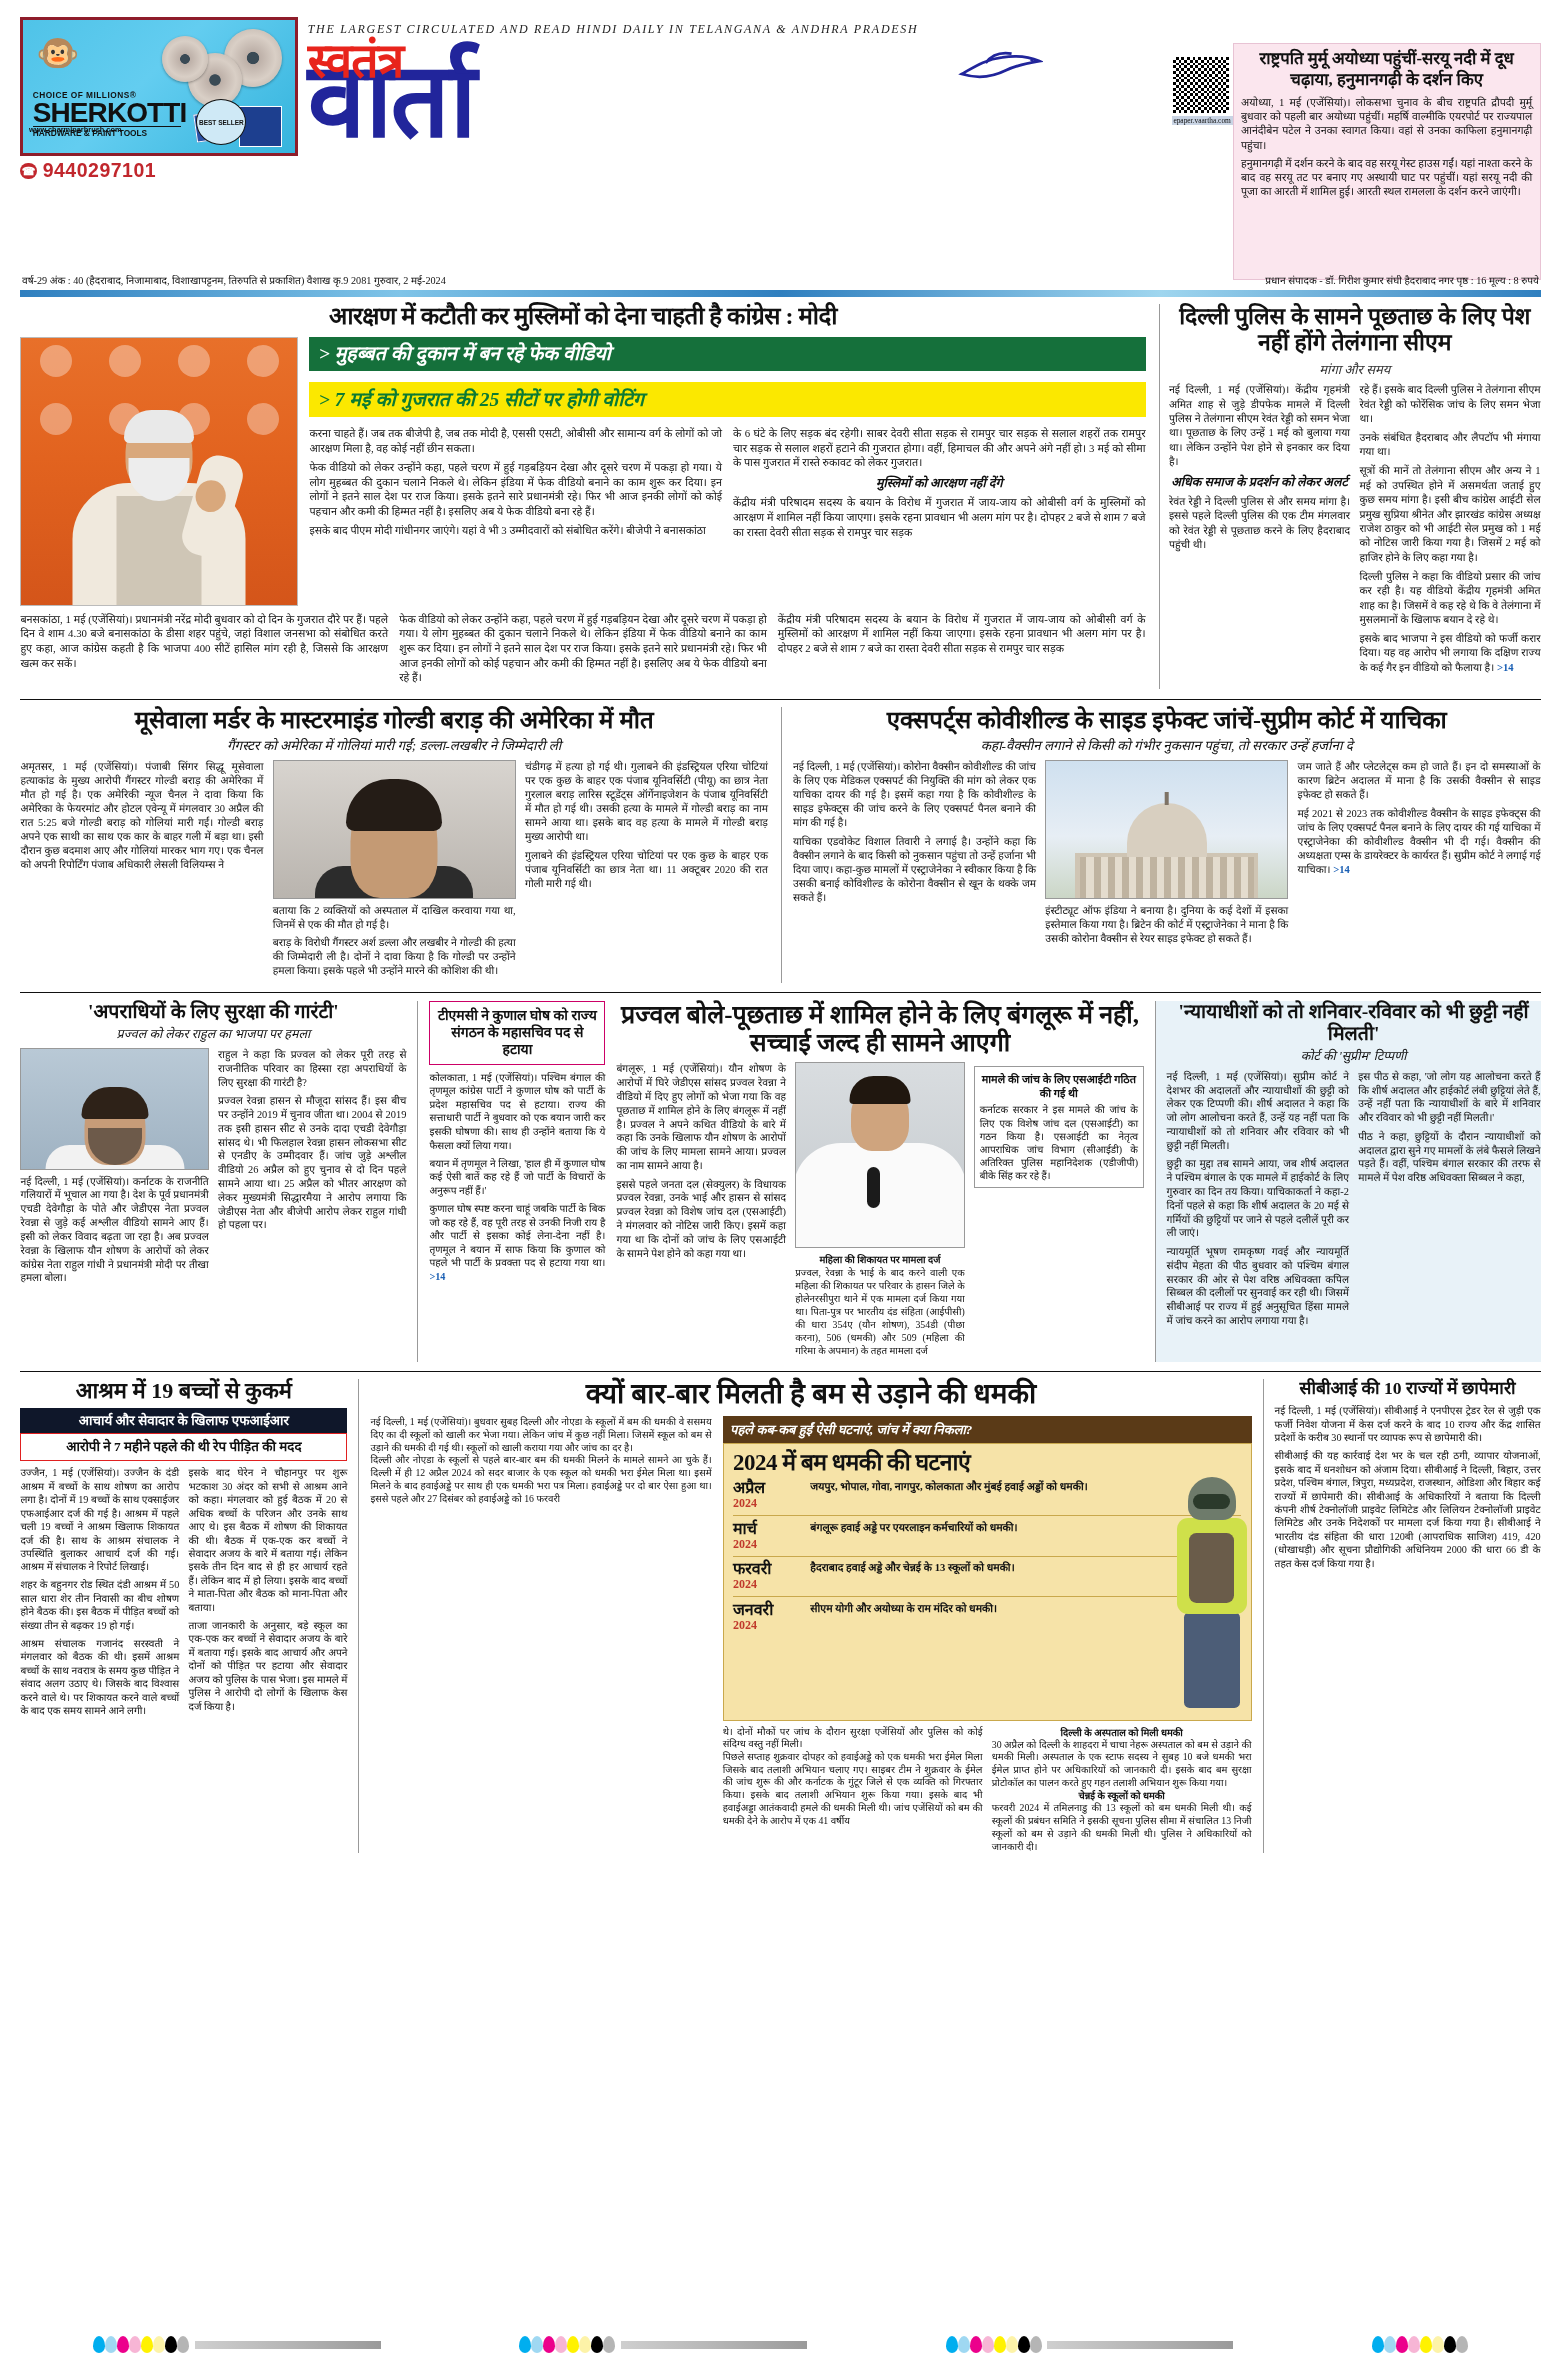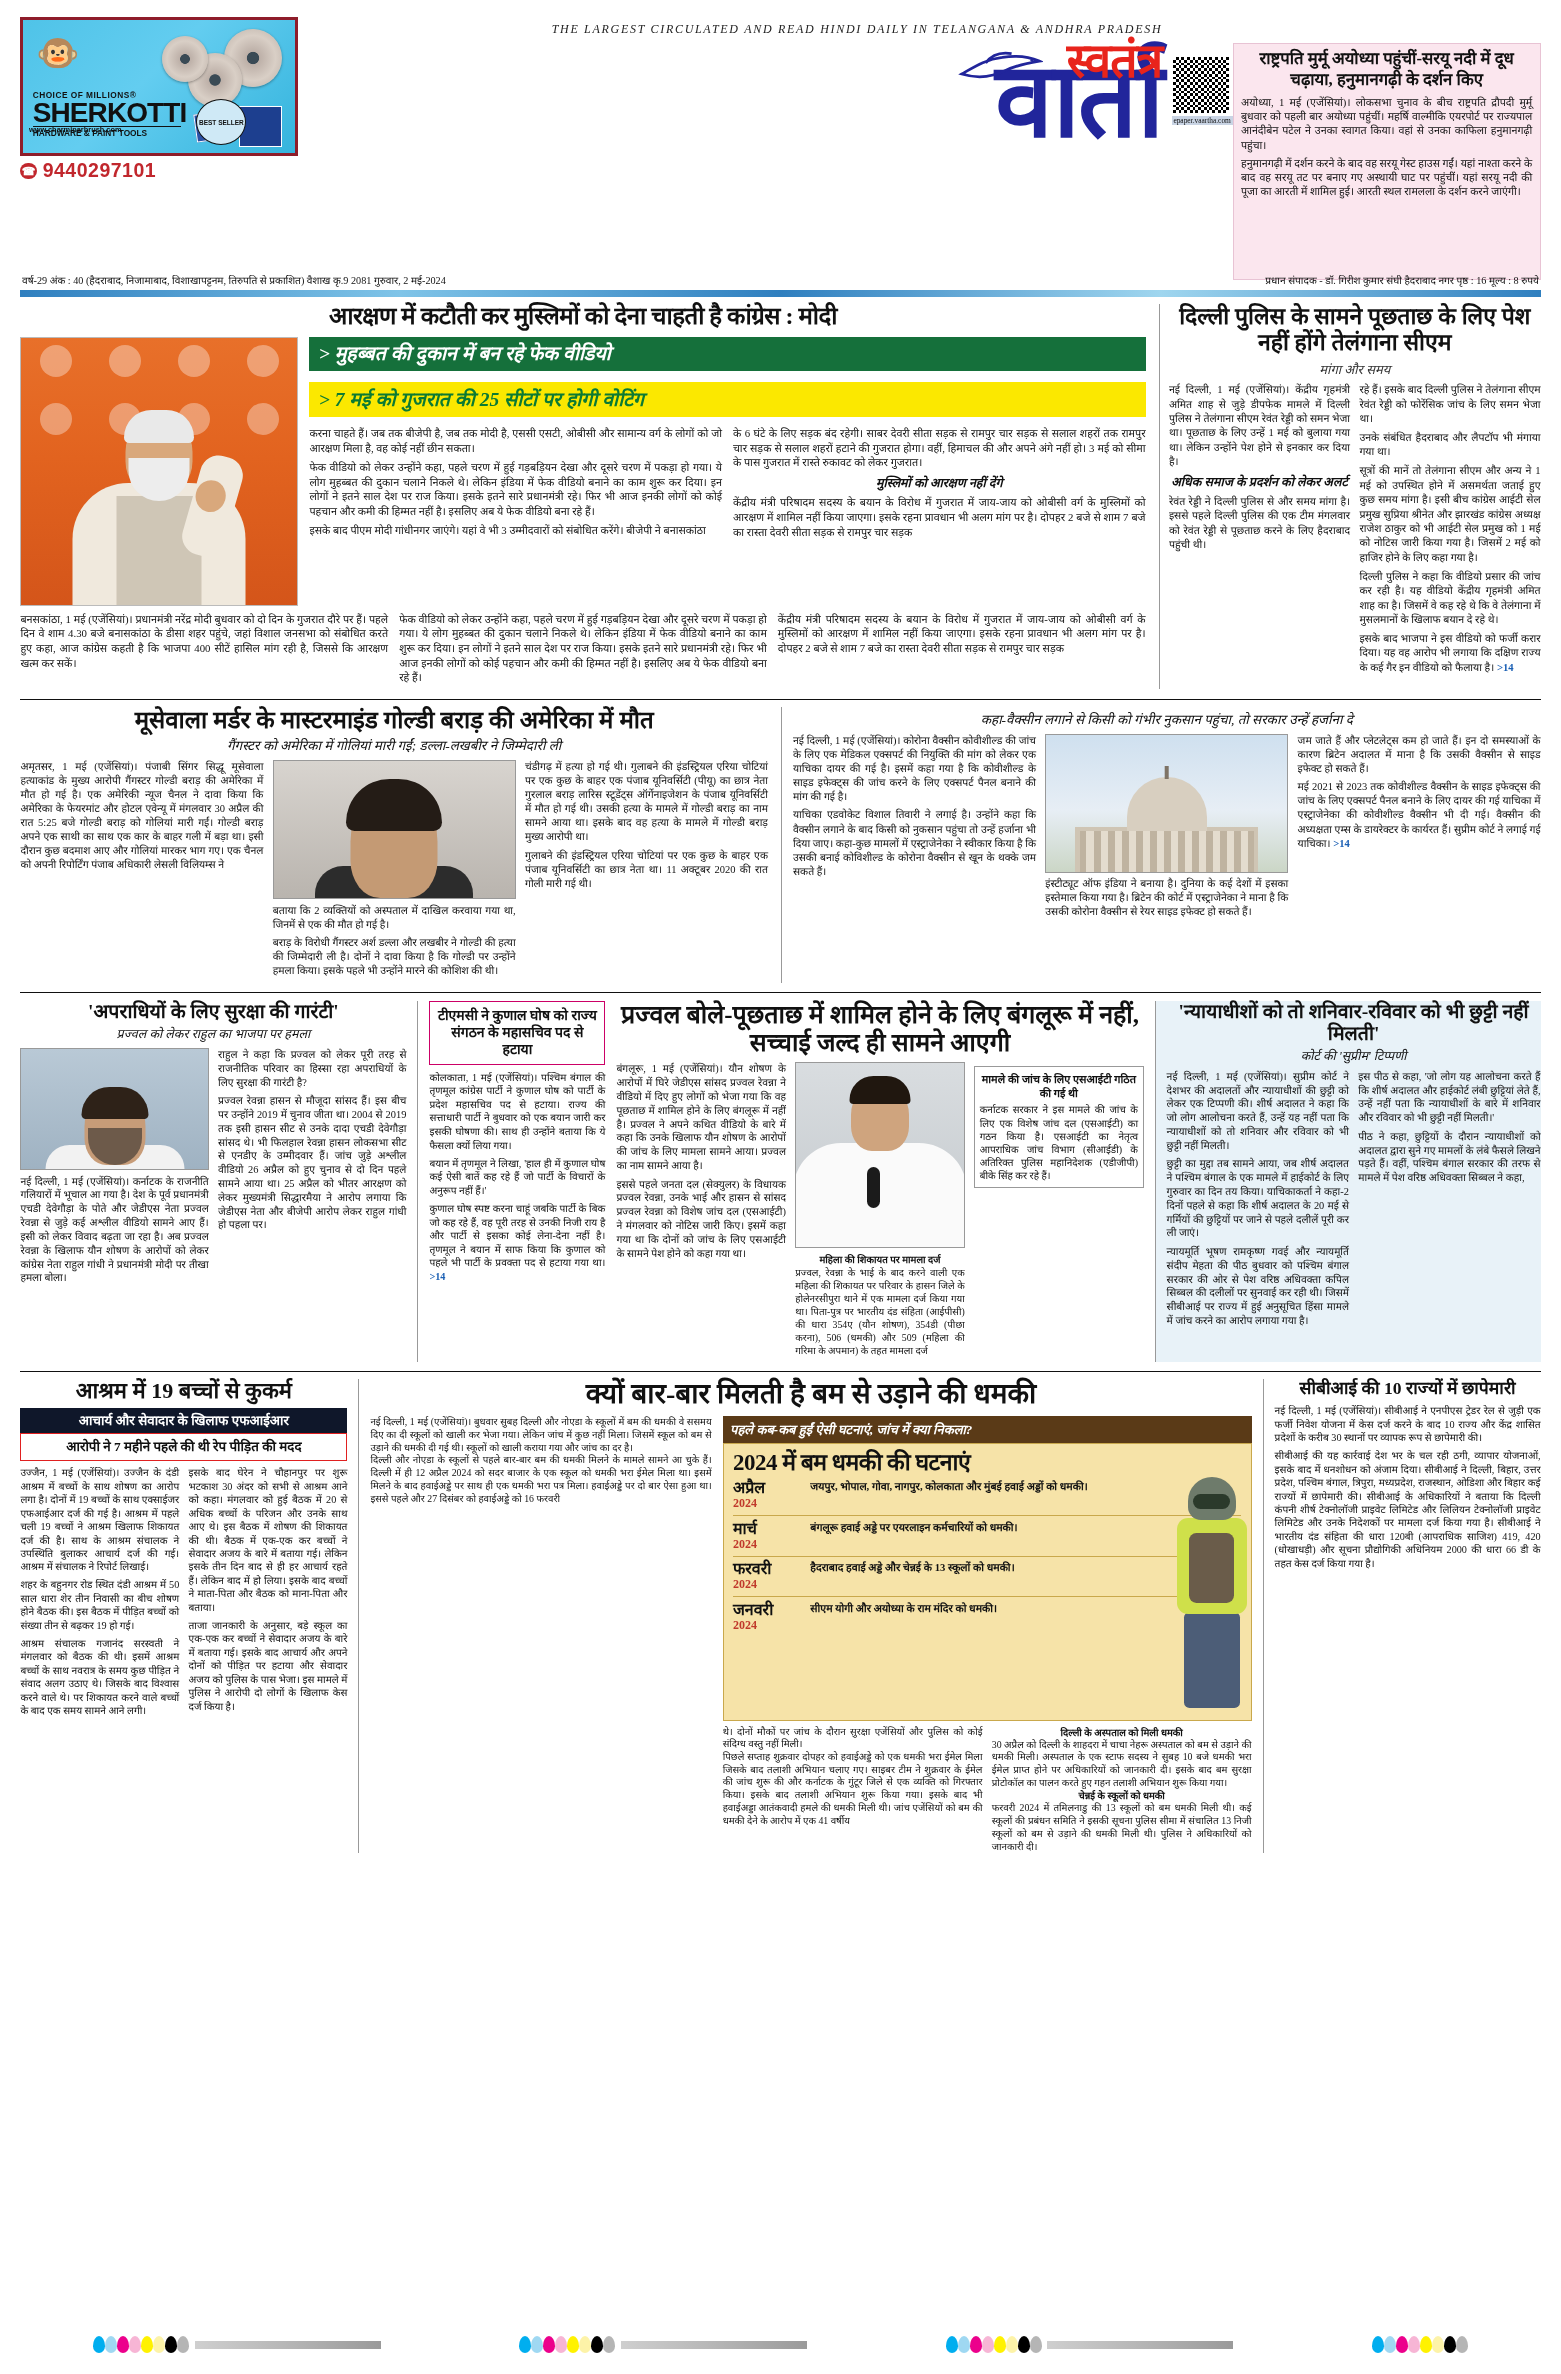--- a/index.html
+++ b/index.html
@@ -80,21 +80,21 @@
     font-size: 19.5px; font-weight: 800; letter-spacing: 0.5px;
     display:flex; align-items:center; gap:5.6px;
   }
   .phone-icon {
     display:inline-block; width:16.7px;height:16.7px;border-radius:50%;
     background:#c1272d; color:#fff; font-size:11px; line-height:16.7px; text-align:center;
   }
 
   .title-wrap {
     flex: 1 1 auto;
-    text-align: right;
+    text-align: left;
     padding: 5.6px 9.3px 0 9.3px;
     position: relative;
   }
   .tagline {
     font-family: "Liberation Serif", serif;
     font-style: italic;
     font-size: 12px;
     letter-spacing: 1.7px;
     color: #222;
     white-space: nowrap;
@@ -560,20 +560,21 @@
             <p>बराड़ के विरोधी गैंगस्टर अर्श डल्ला और लखबीर ने गोल्डी की हत्या की जिम्मेदारी ली है। दोनों ने दावा किया है कि गोल्डी पर उन्होंने हमला किया। इसके पहले भी उन्होंने मारने की कोशिश की थी।</p>
           </div>
           <div class="col">
             <p>चंडीगढ़ में हत्या हो गई थी। गुलाबने की इंडस्ट्रियल एरिया चोटियां पर एक कुछ के बाहर एक पंजाब यूनिवर्सिटी (पीयू) का छात्र नेता गुरलाल बराड़ लारिस स्टूडेंट्स ऑर्गेनाइजेशन के पंजाब यूनिवर्सिटी में मौत हो गई थी। उसकी हत्या के मामले में गोल्डी बराड़ का नाम सामने आया था। इसके बाद वह हत्या के मामले में गोल्डी बराड़ मुख्य आरोपी था।</p>
             <p>गुलाबने की इंडस्ट्रियल एरिया चोटियां पर एक कुछ के बाहर एक पंजाब यूनिवर्सिटी का छात्र नेता था। 11 अक्टूबर 2020 की रात गोली मारी गई थी।</p>
           </div>
         </div>
       </div>
 
       <div class="half">
+        <div class="h2-head">एक्सपर्ट्स कोवीशील्ड के साइड इफेक्ट जांचें-सुप्रीम कोर्ट में याचिका</div>
         <div class="h2-sub">कहा-वैक्सीन लगाने से किसी को गंभीर नुकसान पहुंचा, तो सरकार उन्हें हर्जाना दे</div>
         <div class="h2-cols">
           <div class="col">
             <p>नई दिल्ली, 1 मई (एजेंसियां)। कोरोना वैक्सीन कोवीशील्ड की जांच के लिए एक मेडिकल एक्सपर्ट की नियुक्ति की मांग को लेकर एक याचिका दायर की गई है। इसमें कहा गया है कि कोवीशील्ड के साइड इफेक्ट्स की जांच करने के लिए एक्सपर्ट पैनल बनाने की मांग की गई है।</p>
             <p>याचिका एडवोकेट विशाल तिवारी ने लगाई है। उन्होंने कहा कि वैक्सीन लगाने के बाद किसी को नुकसान पहुंचा तो उन्हें हर्जाना भी दिया जाए। कहा-कुछ मामलों में एस्ट्राजेनेका ने स्वीकार किया है कि उसकी बनाई कोविशील्ड के कोरोना वैक्सीन से खून के थक्के जम सकते हैं।</p>
           </div>
           <div class="col">
             <div class="court-img">
               <div class="court-base"></div>
                 <div class="pillars"></div>

